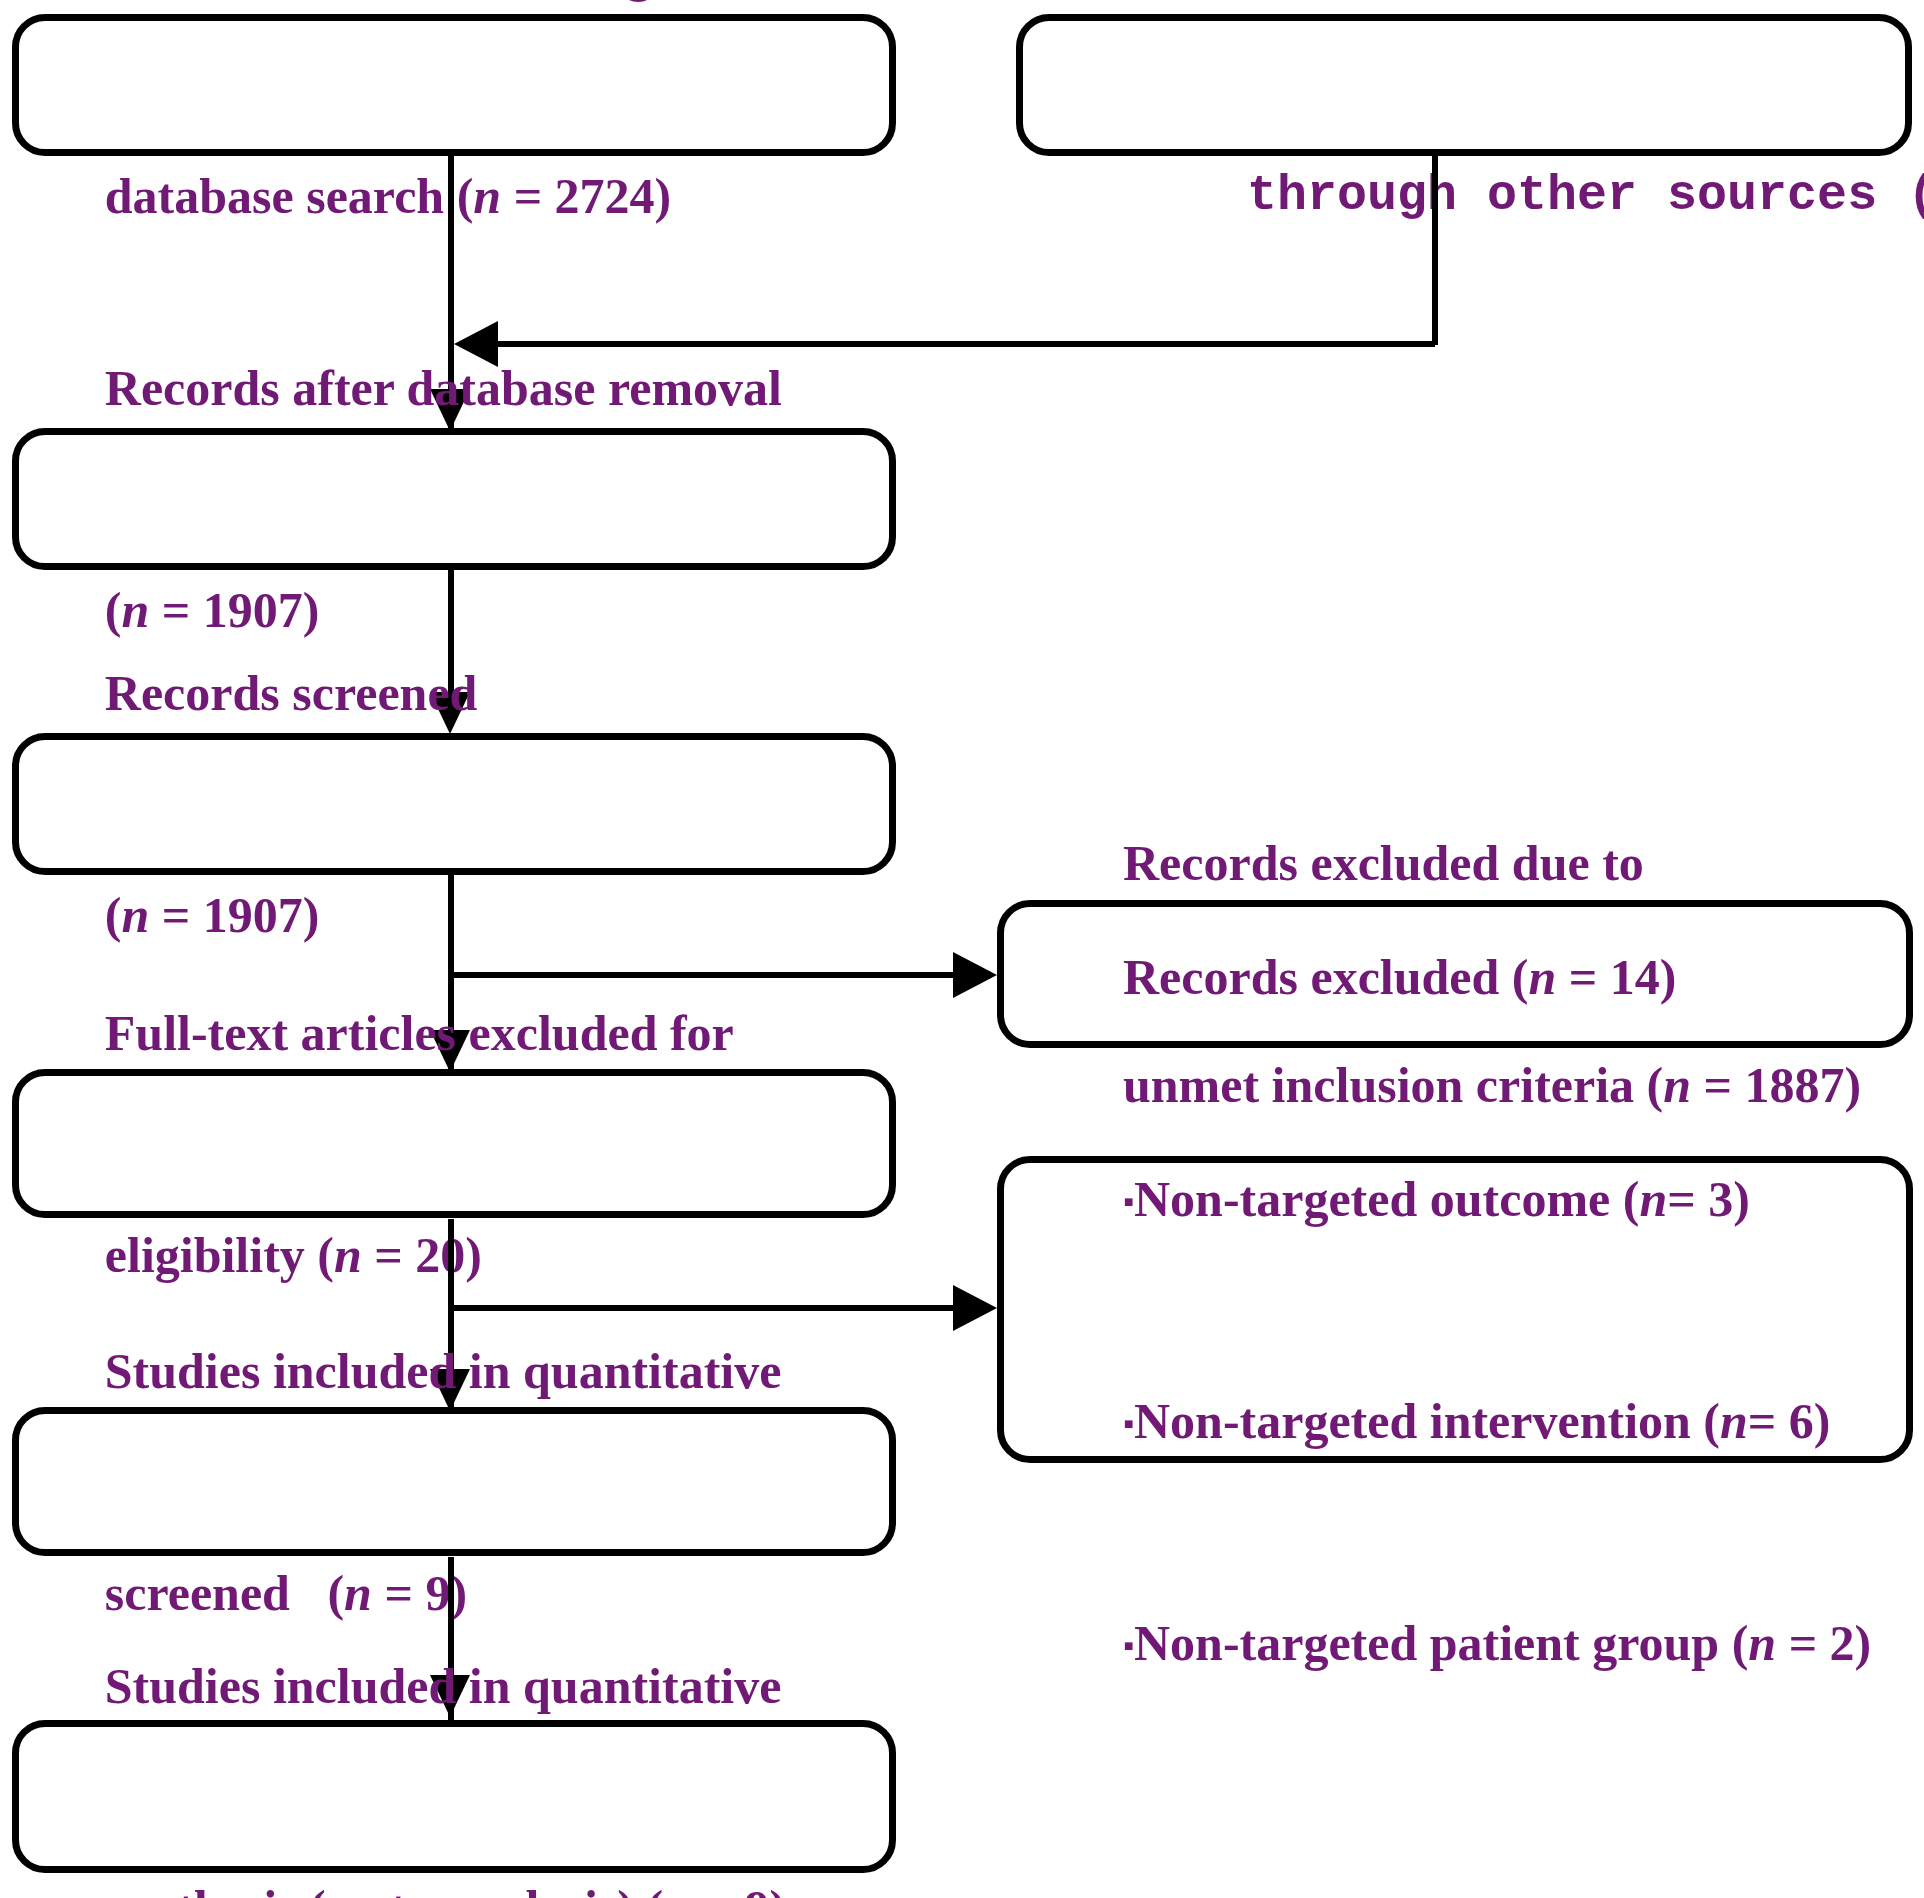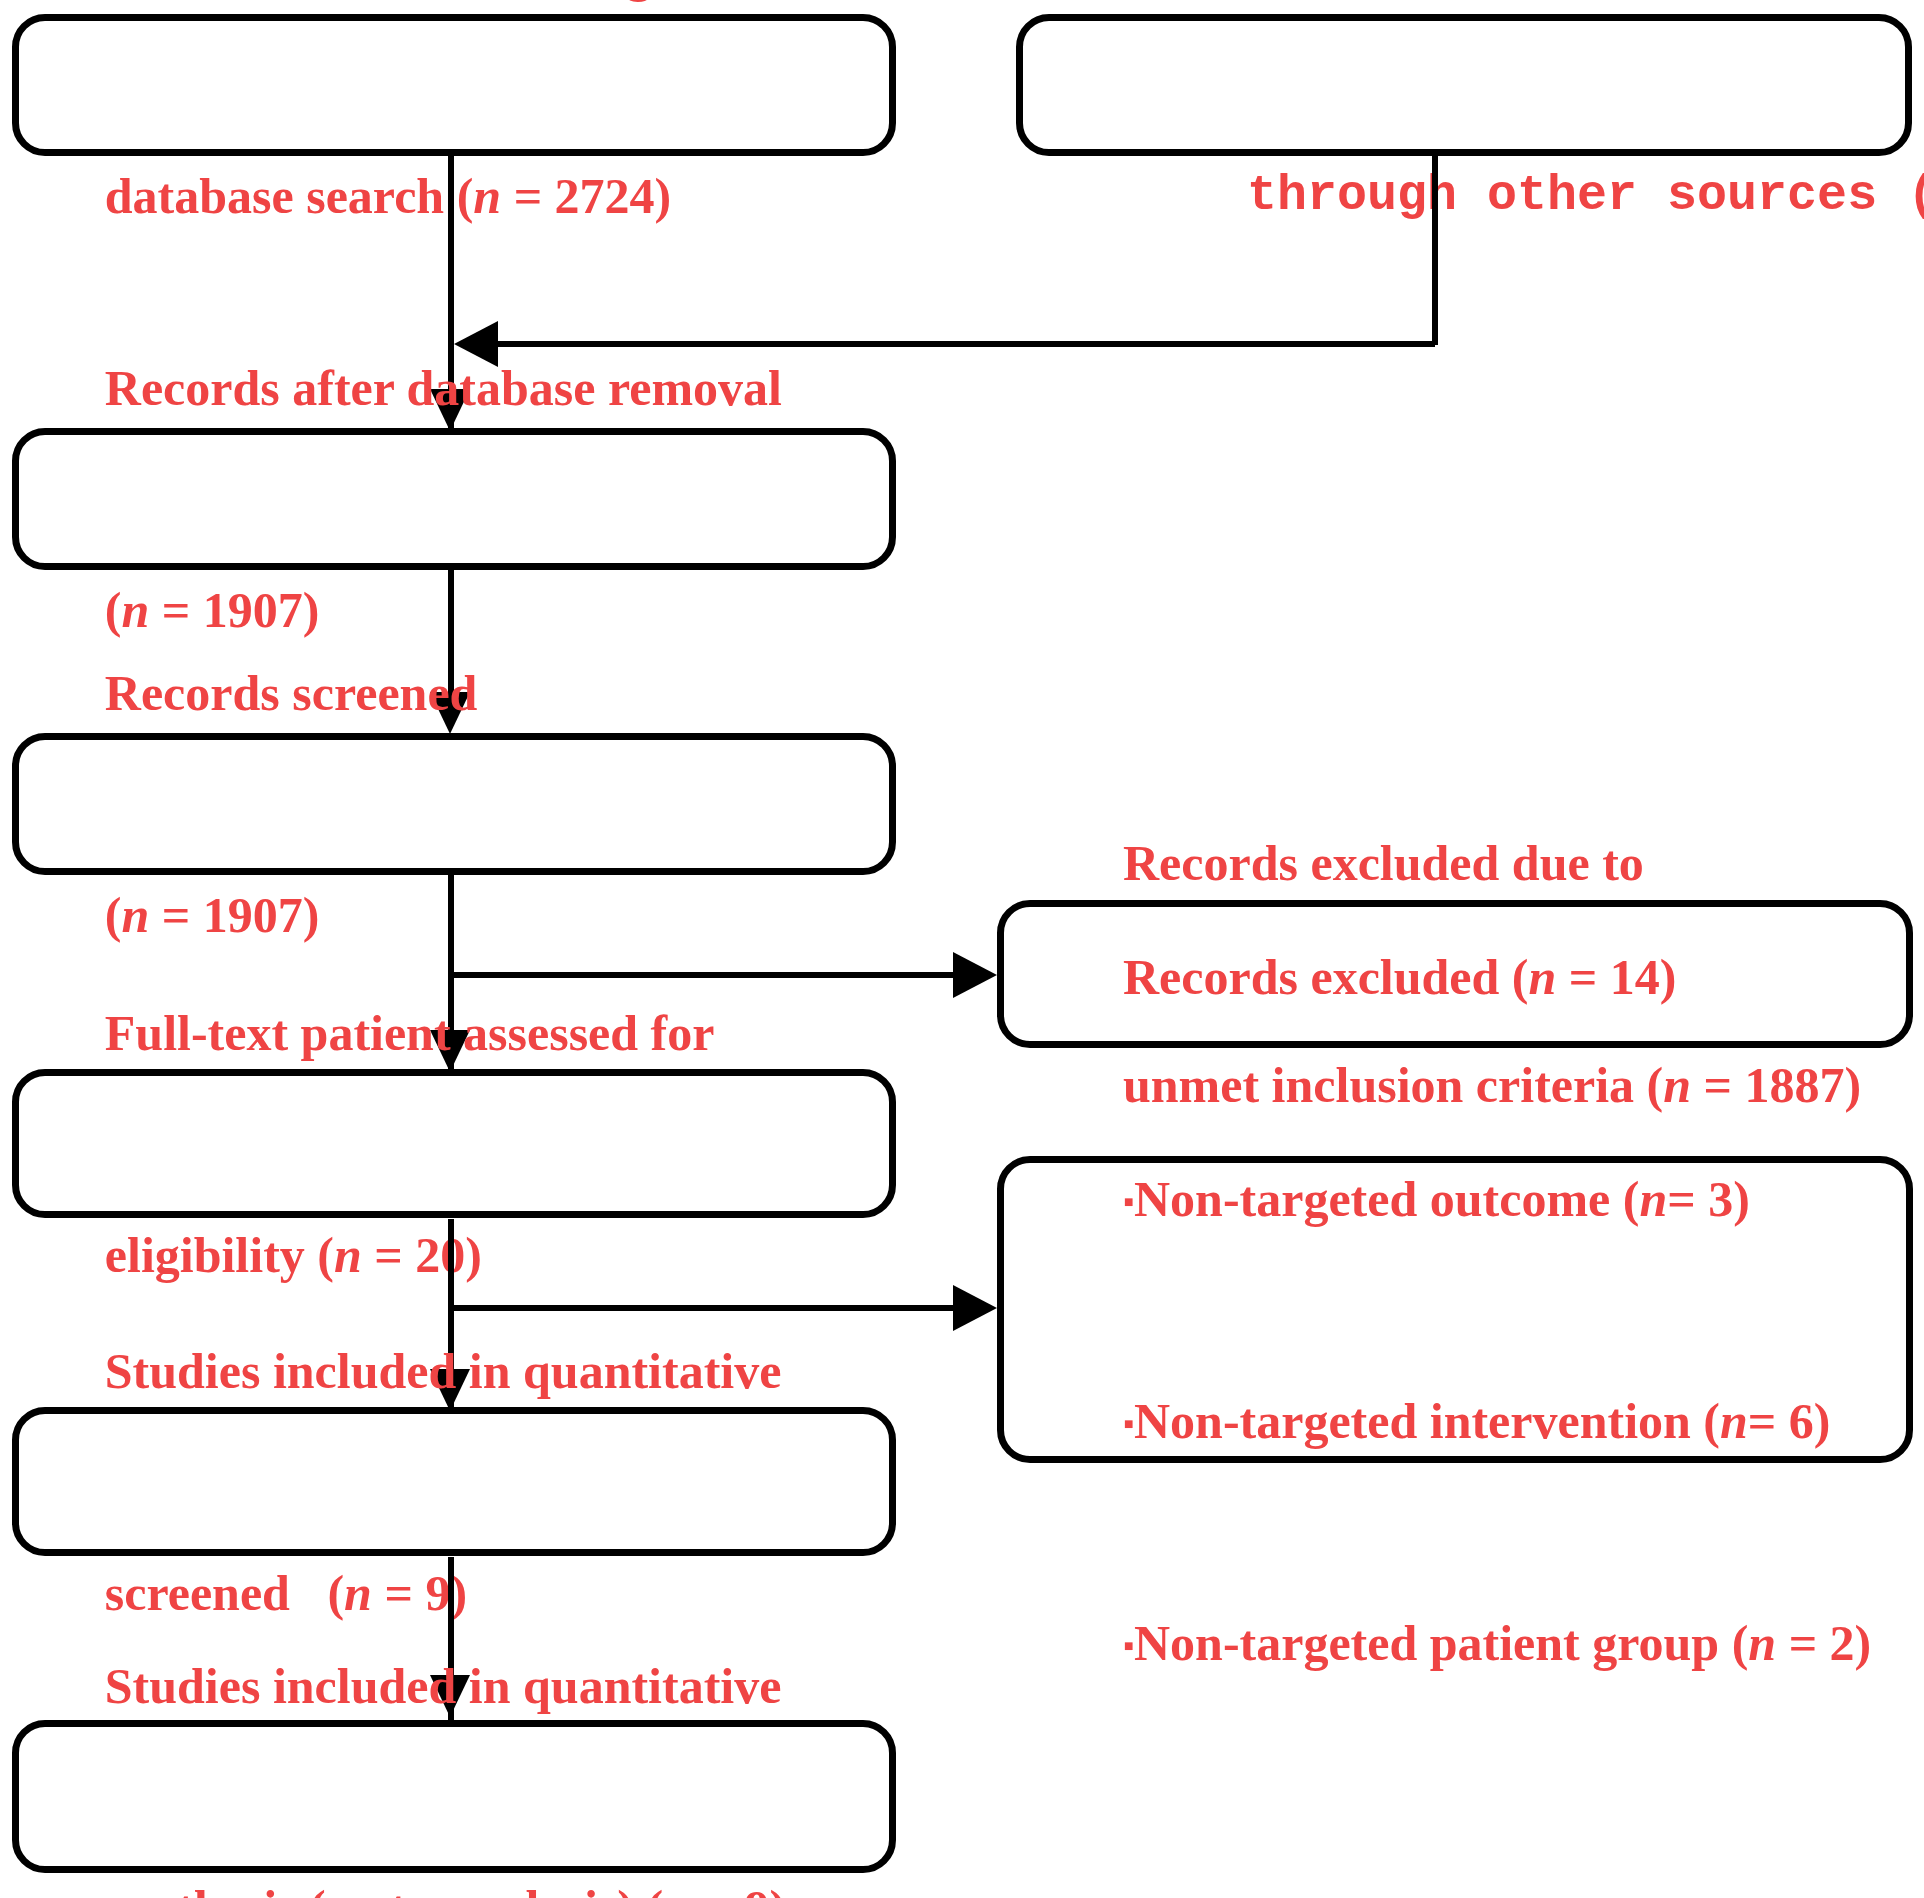--- a/index.html
+++ b/index.html
@@ -22,21 +22,21 @@
     box-sizing: border-box;
     background: #ffffff;
     border: 7px solid #000000;
     border-radius: 33px;
     display: flex;
     flex-direction: column;
     justify-content: center;
   }
   .fbox .line {
     font-weight: bold;
-    color: #ef4444;
+    color: #701a75;
     font-size: 50px;
     line-height: 1.48;
     white-space: pre;
   }
   .fbox.pad-left .line { padding-left: 11px; }
   .fbox.pad-right .line { padding-left: 44px; }
 
   .ital { font-style: italic; }
 
   .bullet {
@@ -141,21 +141,21 @@
     <div class="line">
       <span>Records excluded due to</span>
     </div>
     <div class="line">
       <span>unmet inclusion criteria (</span><span class="ital">n</span><span> = 1887)</span>
     </div>
   </div>
 
   <div class="fbox pad-left" style="left:11.8px; top:1069px; width:884px; height:149px;">
     <div class="line">
-      <span>Full-text patient assessed for</span>
+      <span>Full-text articles excluded for</span>
     </div>
     <div class="line">
       <span>eligibility (</span><span class="ital">n</span><span> = 20)</span>
     </div>
   </div>
 
   <div class="vline" style="left:448px; top:1219px; height:193px;"></div>
   <div class="arrow-down" style="left:430px; top:1369px;"></div>
   <div class="hline" style="left:451px; top:1305px; width:503px;"></div>
   <div class="arrow-right" style="left:953px; top:1285px;"></div>

